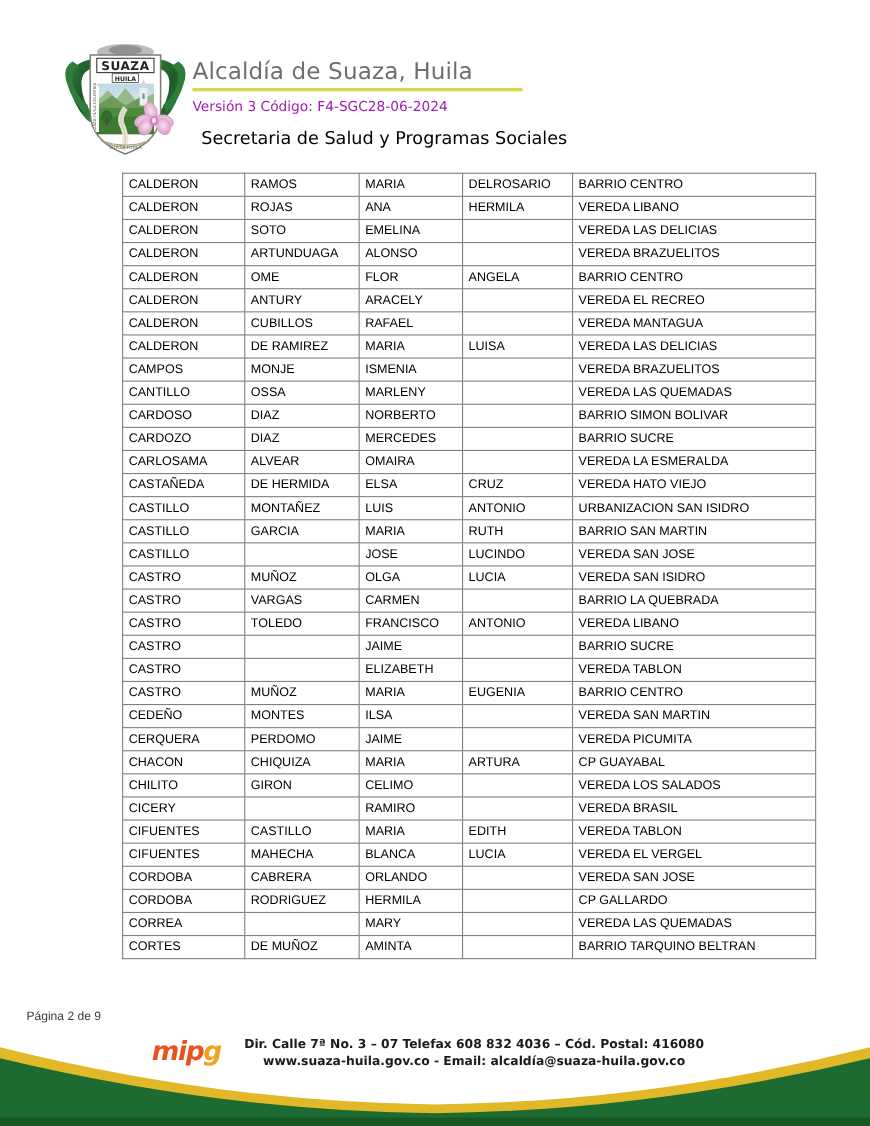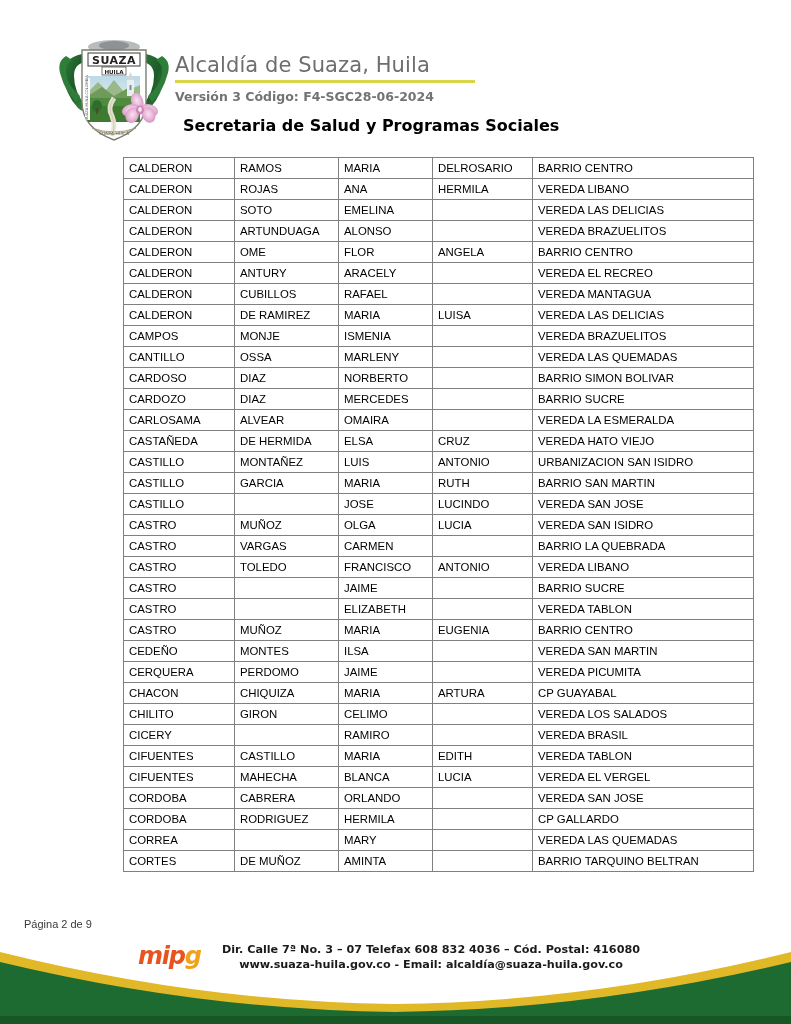--- a/index.html
+++ b/index.html
@@ -52,42 +52,41 @@
   #title-rule {
     width: 300px;
     height: 3px;
     background: #d9d64a;
     margin-top: 2px;
     margin-bottom: 6px;
   }
   #version-line {
     font-family: "DejaVu Sans", sans-serif;
     font-size: 12.5px;
-    font-weight: bold;
-    color: #737373;
+    font-weight: normal;
+    color: #a21caf;
     line-height: 16px;
     white-space: nowrap;
   }
   #sub-title {
     font-family: "DejaVu Sans", sans-serif;
     font-size: 16px;
-    font-weight: bold;
+    font-weight: normal;
     color: #000;
     margin-top: 11px;
     margin-left: 8px;
     white-space: nowrap;
   }
 
   
   #table-wrap {
     position: absolute;
     left: 111px;
     top: 157px;
     width: 630px;
-    margin-left: 12px;
   }
   table#roster {
     border-collapse: collapse;
     width: 630px;
     table-layout: fixed;
     font-family: "Liberation Sans", sans-serif;
     font-size: 11.4px;
     color: #000;
   }
   table#roster td {

